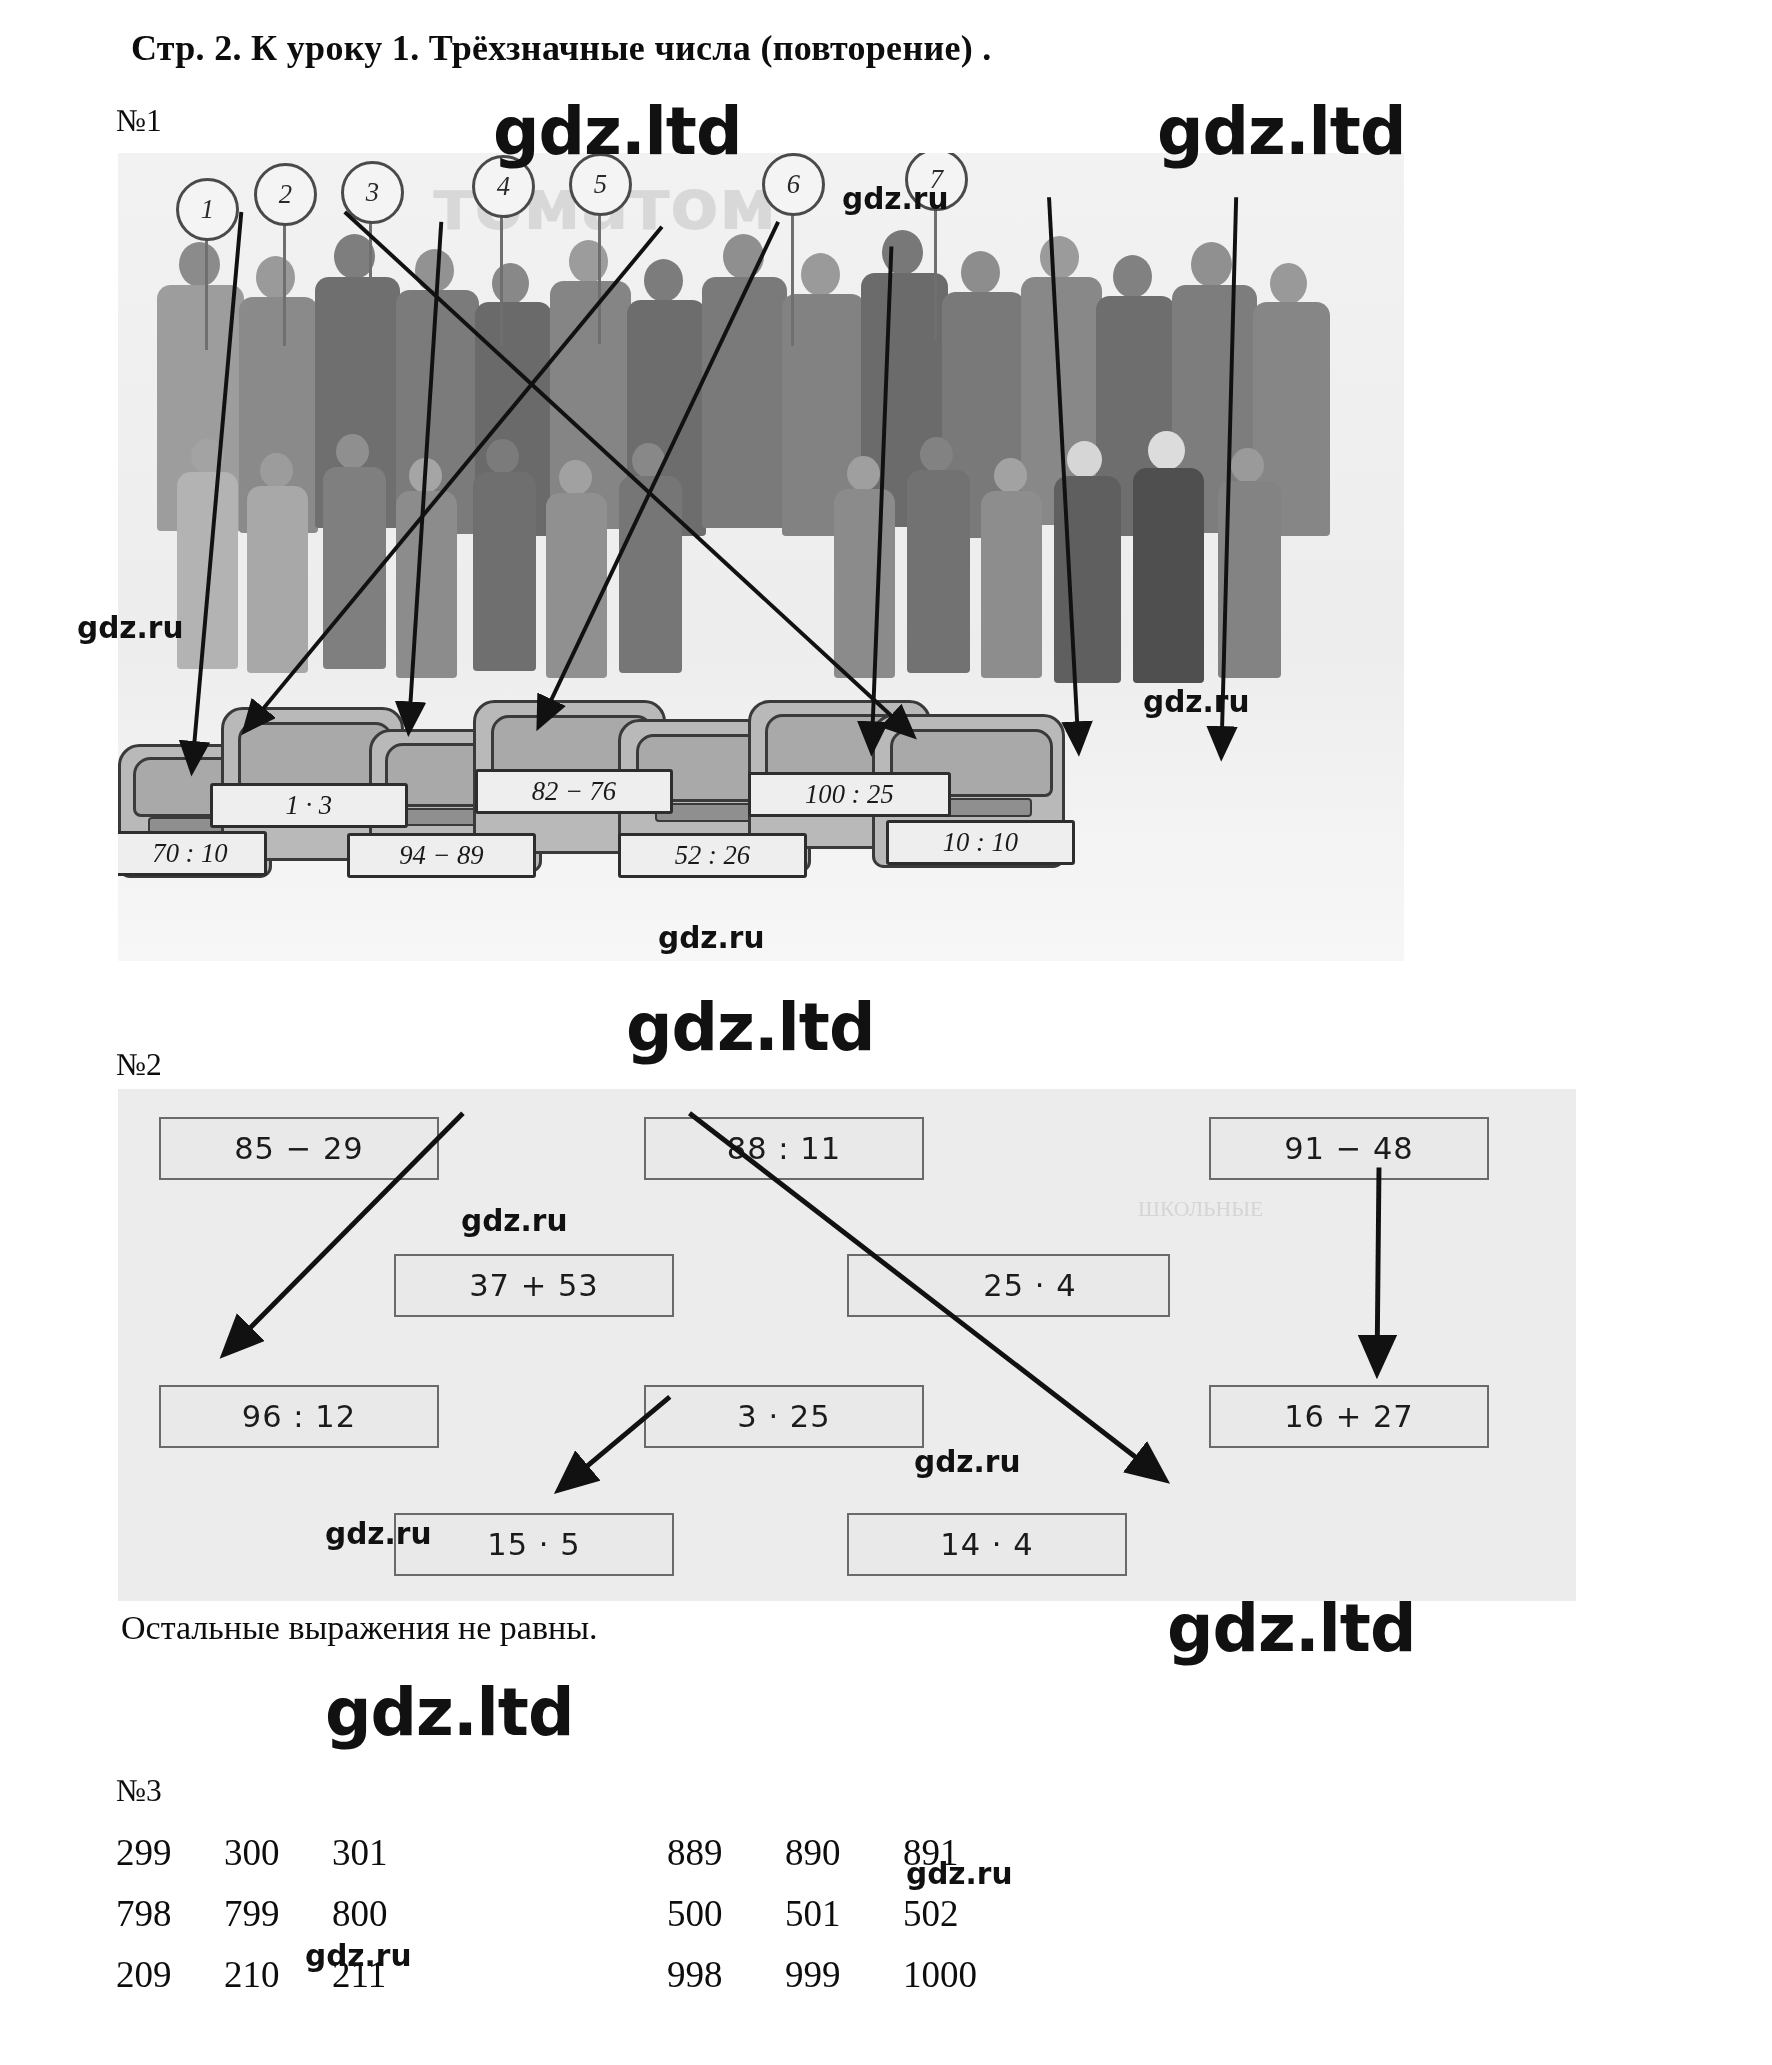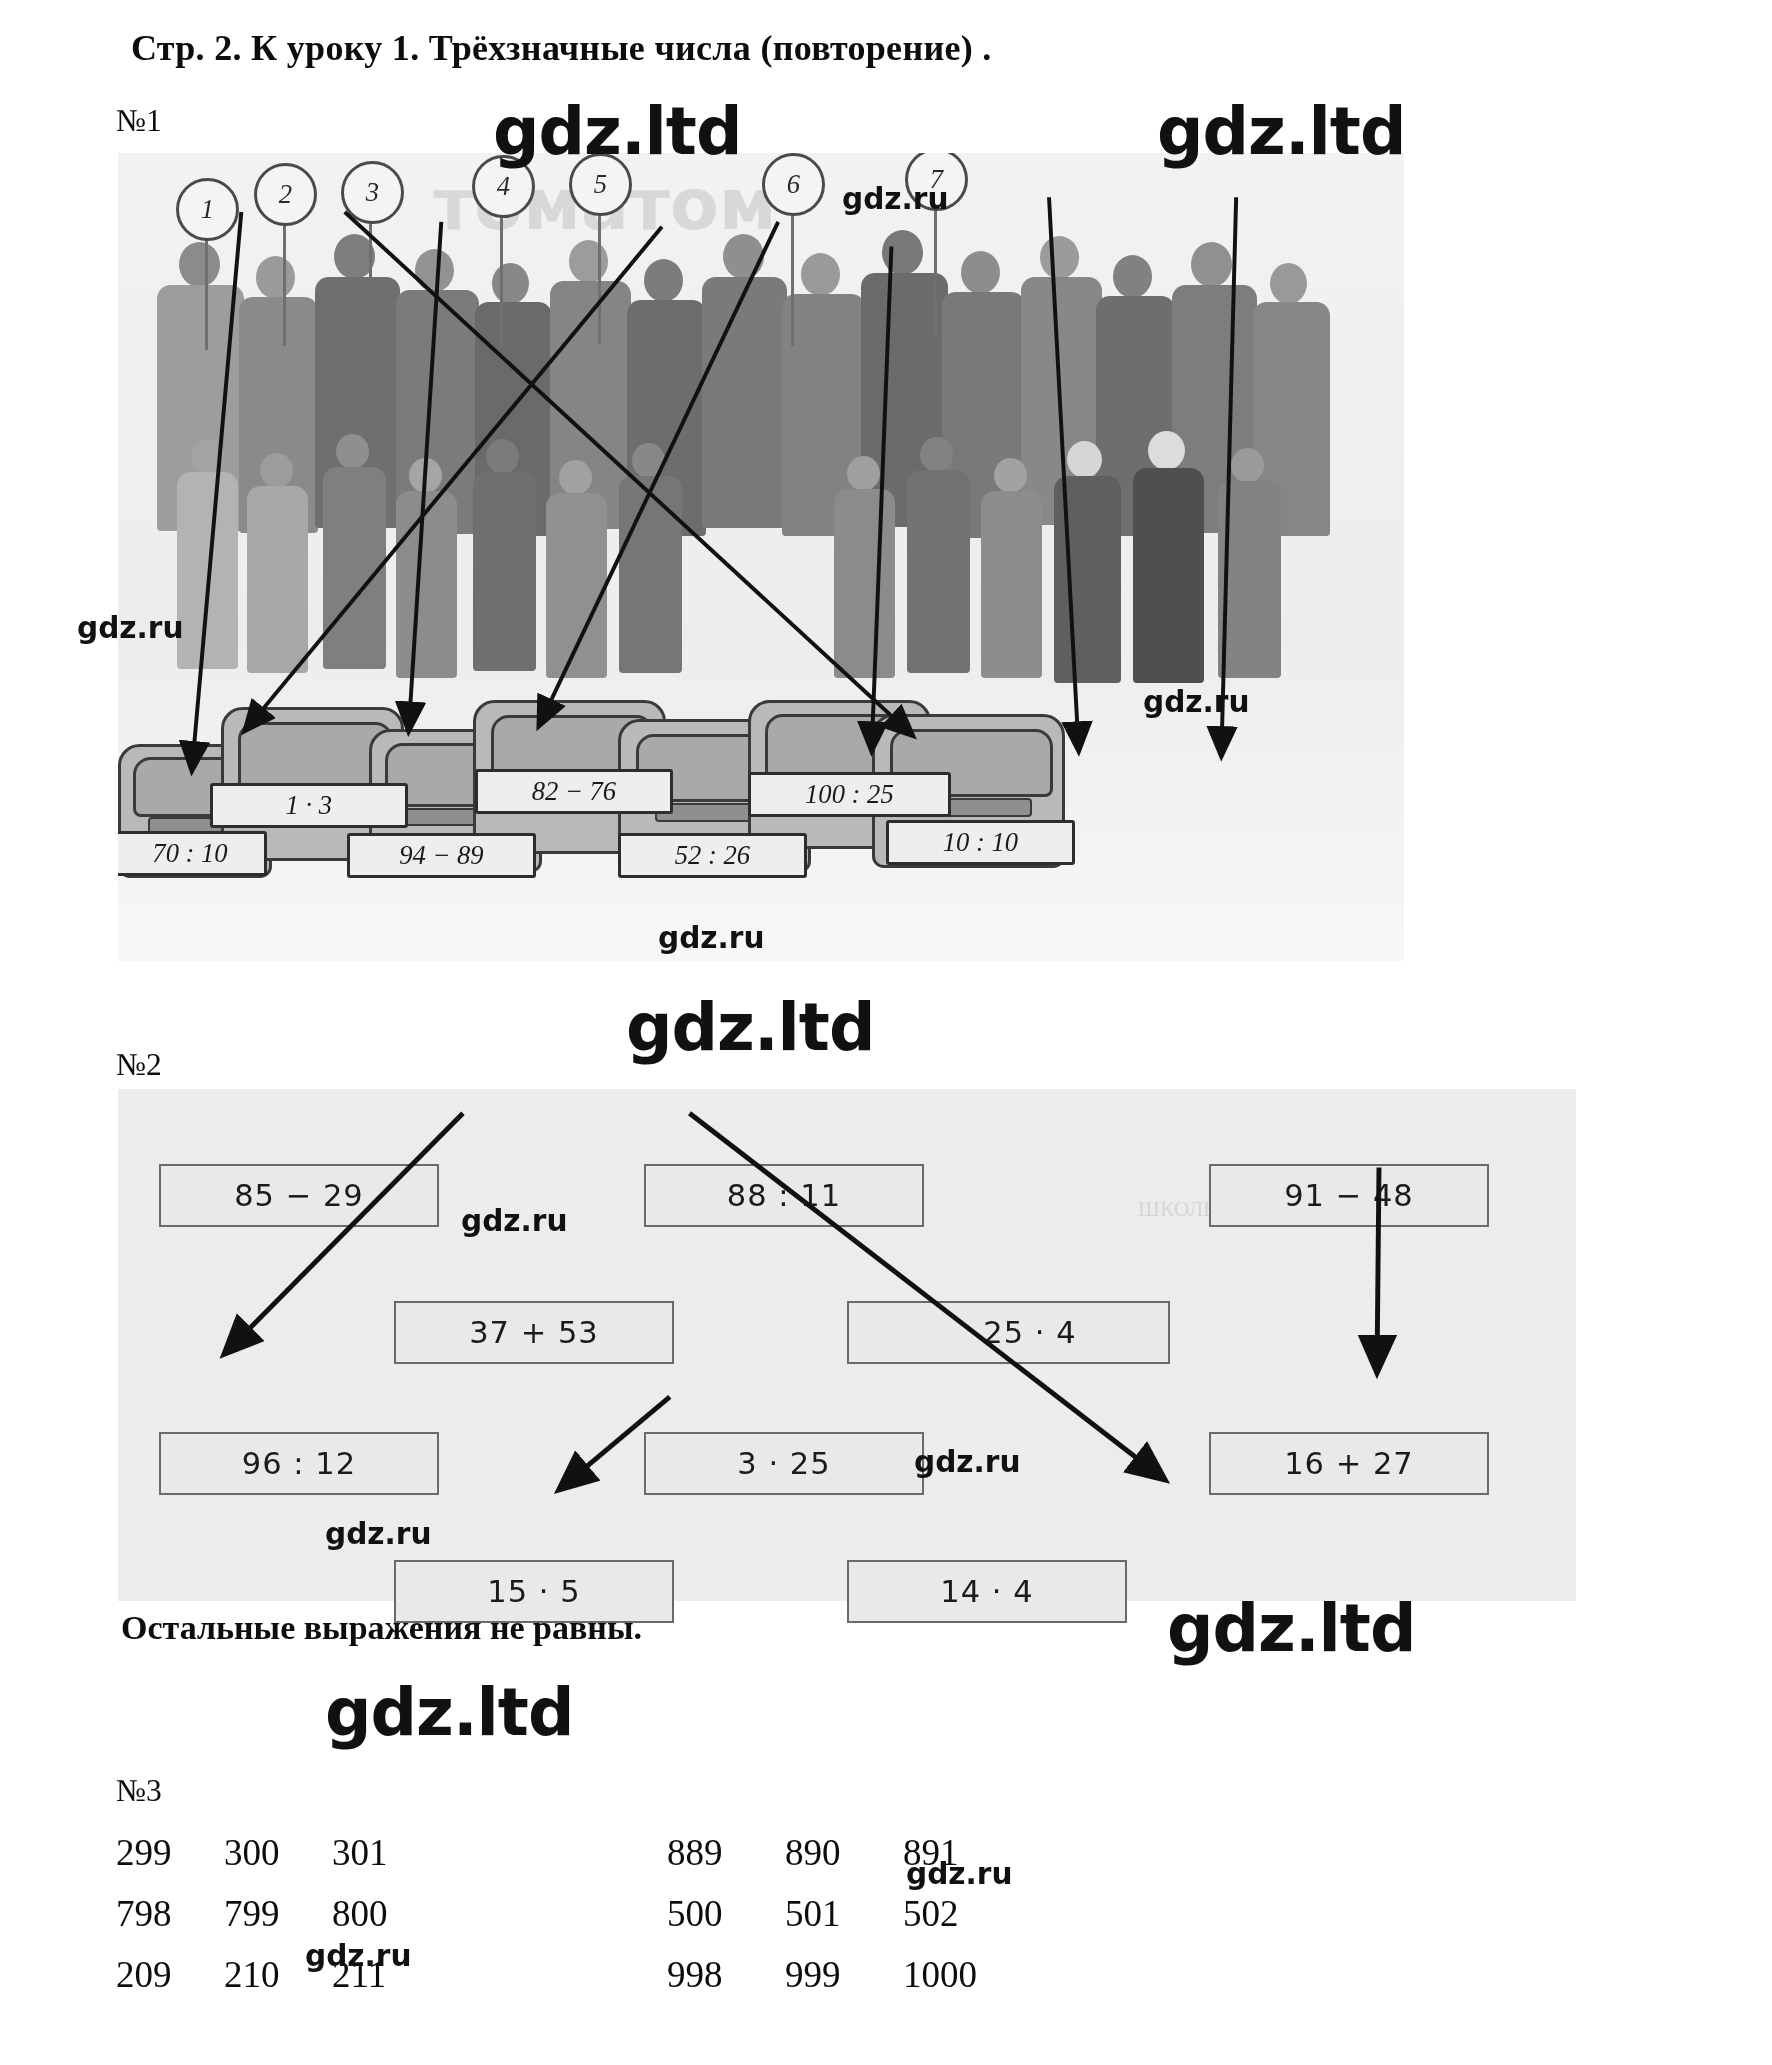--- a/index.html
+++ b/index.html
@@ -27,21 +27,20 @@
     font-family:"Liberation Serif", serif;
   }
   #task1-label { left:116px; top:103px; }
   #task2-label { left:116px; top:1047px; }
   #task3-label { left:116px; top:1773px; }
 
   .note {
     position:absolute; left:121px; top:1609px;
     font-size:34px;
     white-space:nowrap;
-    font-weight:bold;
   }
 
   
   .wm {
     position:absolute;
     font-family:"DejaVu Sans", sans-serif;
     font-weight:bold;
     color:#111;
     white-space:nowrap;
   }
@@ -117,21 +116,20 @@
   }
   .expr {
     position:absolute;
     border:2px solid #6a6a6a;
     background:#e9e9e9;
     font-family:"DejaVu Sans", sans-serif;
     font-size:30.5px; color:#1b1b1b;
     display:flex; align-items:center; justify-content:center;
     letter-spacing:1px;
     white-space:nowrap;
-    margin-top:47px;
   }
 
   
   .arrows { position:absolute; left:0; top:0; width:1772px; height:2066px; pointer-events:none; }
 
   
   .numgrid { position:absolute; left:116px; top:1822px; font-size:37px; }
   .numrow { display:flex; height:61px; align-items:center; }
   .numrow .cell { width:108px; }
   .numrow .gap { width:227px; }

